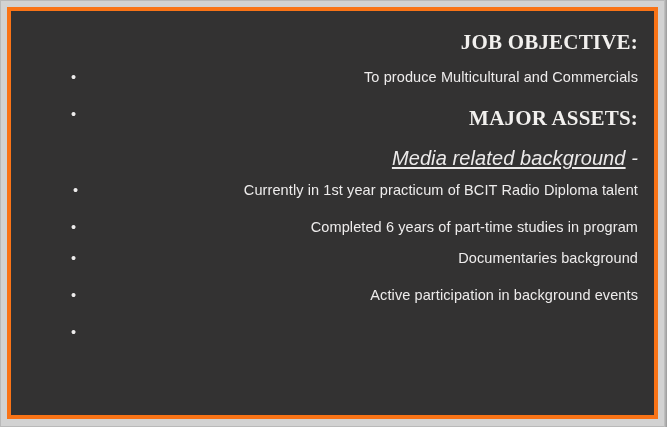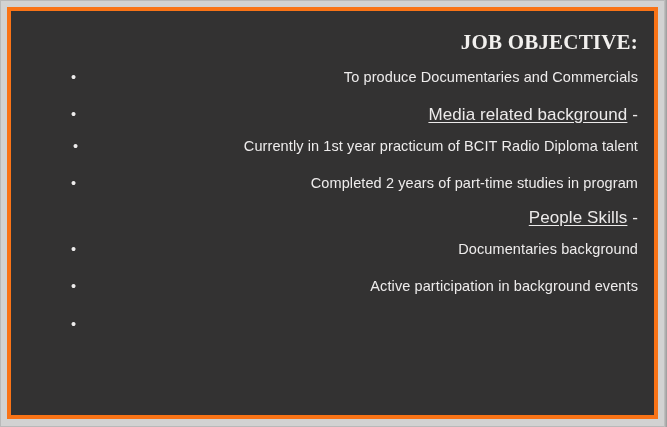--- a/index.html
+++ b/index.html
@@ -67,25 +67,26 @@
     padding-left: 5px;
     margin-top: 6px;
   }
 
   .heading-assets {
     padding-left: 9px;
     margin-top: 21px;
   }
 
   .subheading {
-    font-size: 17px;
+    font-size: 20px;
     color: #eceaea;
     margin: 16px 0 0 22px;
     line-height: 1.2;
     letter-spacing: 0.1px;
+    font-style: italic;
   }
 
   .subheading .underlined {
     text-decoration: underline;
     text-underline-offset: 2px;
   }
 
   .bullet-list {
     list-style: none;
     margin: 0;
@@ -141,46 +142,44 @@
 
 <div class="slide-frame">
   <div class="slide-body">
     <div class="content">
 
       <h1 class="section-heading heading-objective">JOB OBJECTIVE:</h1>
 
       <ul class="bullet-list objective-list">
         <li class="bullet-item">
           <span class="bullet-dot">•</span>
-          <span>To produce Documentaries and Commercials</span>
+          <span>To produce Multicultural and Commercials</span>
         </li>
         <li class="bullet-item">
           <span class="bullet-dot">•</span>
         </li>
       </ul>
 
+      <h1 class="section-heading heading-assets">MAJOR ASSETS:</h1>
 
       <p class="subheading">
         <span class="underlined">Media related background</span><span> -</span>
       </p>
 
       <ul class="bullet-list media-list">
         <li class="bullet-item indent-wide">
           <span class="bullet-dot">•</span>
           <span>Currently in 1st year practicum of BCIT Radio Diploma talent</span>
         </li>
         <li class="bullet-item">
           <span class="bullet-dot">•</span>
-          <span>Completed 2 years of part-time studies in program</span>
+          <span>Completed 6 years of part-time studies in program</span>
         </li>
       </ul>
 
-      <p class="subheading">
-        <span class="underlined">People Skills</span><span> -</span>
-      </p>
 
       <ul class="bullet-list people-list">
         <li class="bullet-item">
           <span class="bullet-dot">•</span>
           <span>Documentaries background</span>
         </li>
         <li class="bullet-item">
           <span class="bullet-dot">•</span>
           <span>Active participation in background events</span>
         </li>

